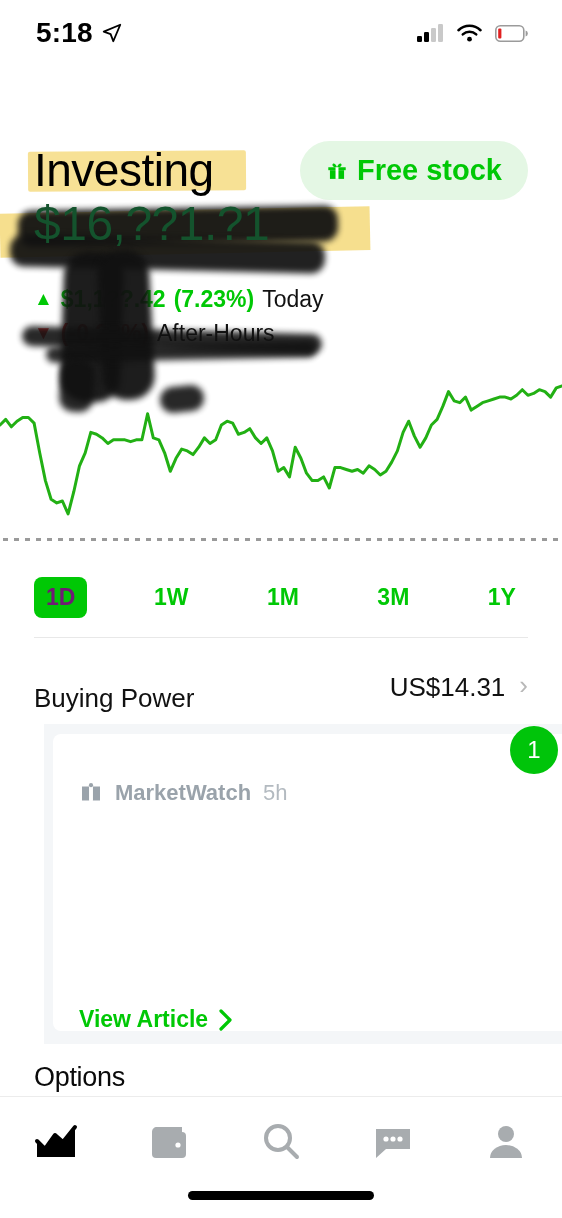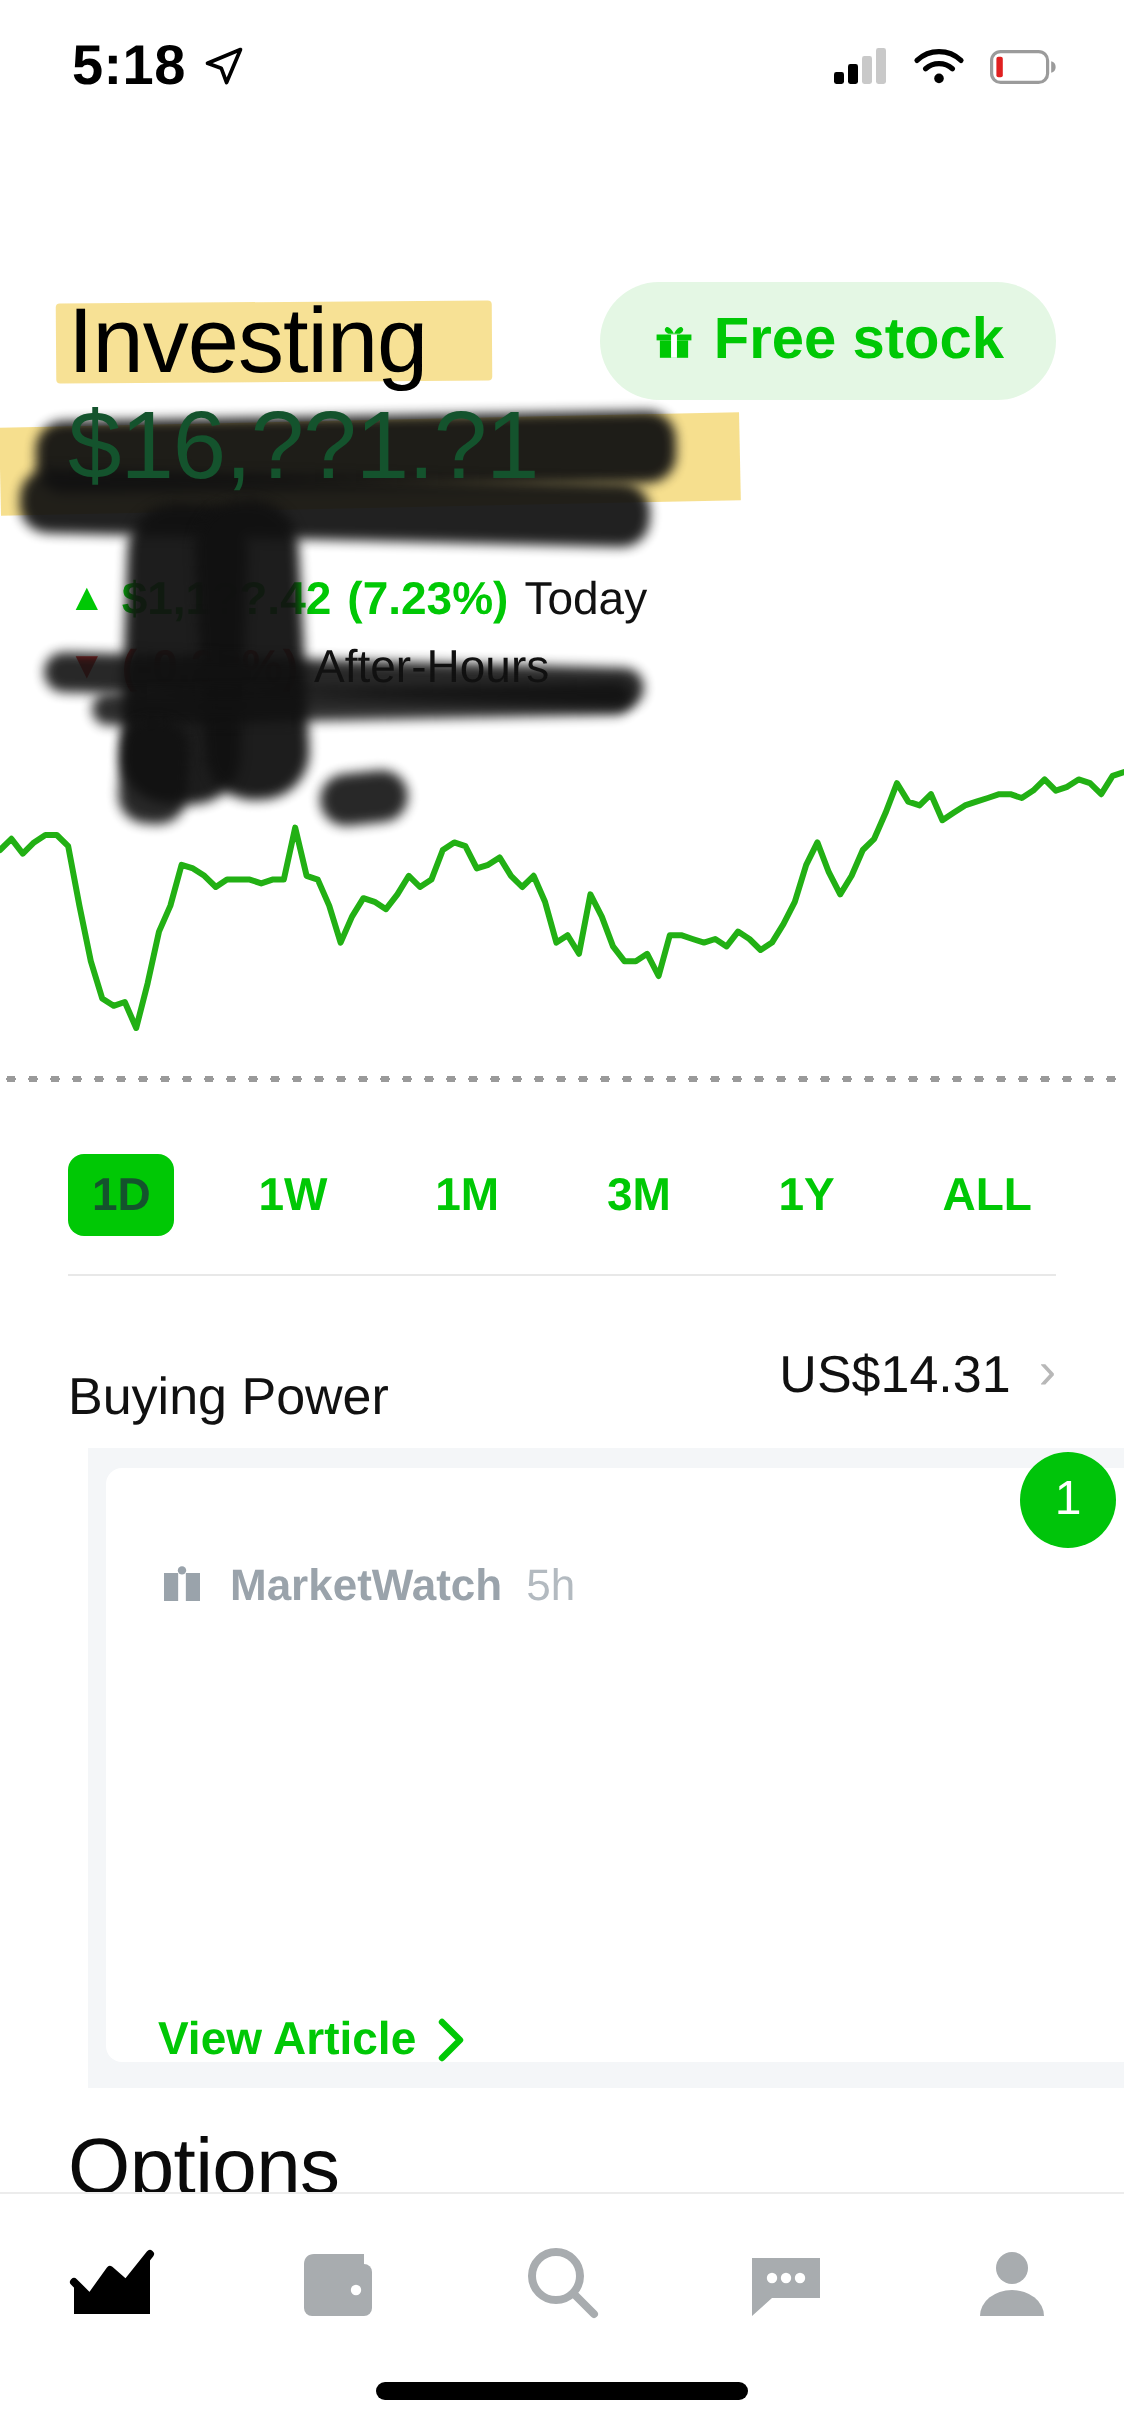--- a/index.html
+++ b/index.html
@@ -94,21 +94,21 @@
   
   .ranges {
     position: absolute; top: 575px; left: 34px; width: 494px; height: 44px;
     display: flex; align-items: center; justify-content: space-between;
   }
   .range {
     font-size: 23px; font-weight: 700; color: #00c805;
     background: none; border: none; padding: 7px 12px; border-radius: 8px;
     font-family: "Liberation Sans", sans-serif; cursor: pointer;
   }
-  .range.active { background: #00c805; color: #14532d; }
+  .range.active { background: #00c805; color: #701a75; }
 
   .divider { position: absolute; left: 34px; top: 637px; width: 494px; height: 1px; background: #e8e8e8; }
 
   
   .buying-power {
     position: absolute; top: 660px; left: 34px; width: 494px; height: 54px;
     display: flex; align-items: center; justify-content: space-between; cursor: pointer;
   }
   .bp-label { font-size: 26px; color: #111; margin-top: 22px; }
   .bp-right { display: flex; gap: 14px; }
@@ -138,21 +138,21 @@
   .badge {
     position: absolute; top: 726px; left: 510px; width: 48px; height: 48px;
     border-radius: 50%; background: #00c40a; color: #fff;
     display: flex; align-items: center; justify-content: center;
     font-size: 24px; font-weight: 400; z-index: 5;
   }
 
   
   .options-head {
     position: absolute; top: 1062px; left: 34px;
-    font-size: 40px; font-weight: 400; color: #0a0a0a; letter-spacing: -.3px;
+    font-size: 27px; font-weight: 400; color: #0a0a0a; letter-spacing: -.3px;
   }
 
   
   .tabbar {
     position: absolute; bottom: 0; left: 0; width: 562px; height: 122px;
     background: #fff; border-top: 1px solid #ececec;
     display: flex; align-items: flex-start; justify-content: space-around;
     padding-top: 16px;
   }
   .tab { width: 90px; height: 58px; display: flex; align-items: center; justify-content: center; cursor: pointer; }
@@ -244,21 +244,20 @@
     </svg>
   </div>
   <div class="dotline"></div>
 
   <div class="ranges">
     <button class="range active">1D</button>
     <button class="range">1W</button>
     <button class="range">1M</button>
     <button class="range">3M</button>
     <button class="range">1Y</button>
-    <button class="range">ALL</button>
   </div>
   <div class="divider"></div>
 
   <div class="buying-power">
     <span class="bp-label">Buying Power</span>
     <span class="bp-right">
       <span class="bp-value">US$14.31</span>
       <span class="chev">›</span>
     </span>
   </div>

